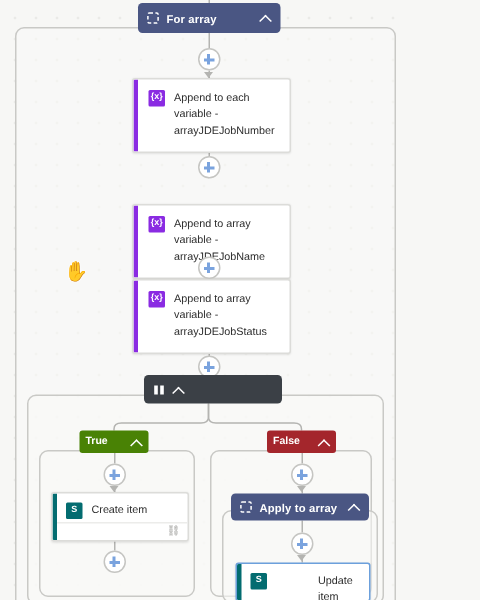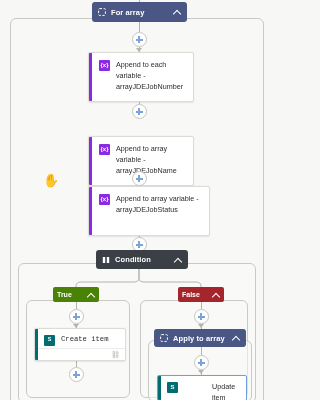--- a/index.html
+++ b/index.html
@@ -194,26 +194,26 @@
   }
   .card-title {
     font-size: 7.2px;
     line-height: 1.55;
     color: #2b2b2b;
     word-break: break-word;
   }
 
   .card-var1 { left: 88px;  top: 52px;  width: 106px; height: 50px; }
   .card-var2 { left: 88px;  top: 136px; width: 106px; height: 50px; }
-  .card-var3 { left: 88px;  top: 186px; width: 122px; height: 50px; }
+  .card-var3 { left: 88px;  top: 186px; width: 106px; height: 50px; }
 
   .card-create {
     left: 34px;  top: 328px;  width: 92px; height: 33px;
   }
-  .card-create .card-body { padding: 5px 6px 4px 9px; font-family: Liberation Mono, monospace; }
+  .card-create .card-body { padding: 5px 6px 4px 9px; }
   .card-update {
     left: 157px; top: 375px; width: 90px; height: 26px;
     border: 1.2px solid #6ca0dc;
   }
   .card-update .card-body { padding: 5px 6px 4px 9px; gap: 28px; }
 
   
   .card-foot {
     position: absolute;
     left: 3px; right: 0; bottom: 0;
@@ -340,21 +340,20 @@
     </div>
   </div>
 
   <div class="scope-head head-condition">
     <span class="hico">
       <svg width="8" height="8" viewBox="0 0 8 8">
         <rect x="0.8" y="1" width="2.4" height="6" fill="#ffffff"></rect>
         <rect x="4.8" y="1" width="2.4" height="6" fill="#ffffff"></rect>
       </svg>
     </span>
-    <span class="htitle">Condition</span>
     <span class="chev"></span>
   </div>
 
   <div class="branch-label label-true">
     <span class="btxt">True</span>
     <span class="chev"></span>
   </div>
 
   <div class="branch-label label-false">
     <span class="btxt">False</span>

